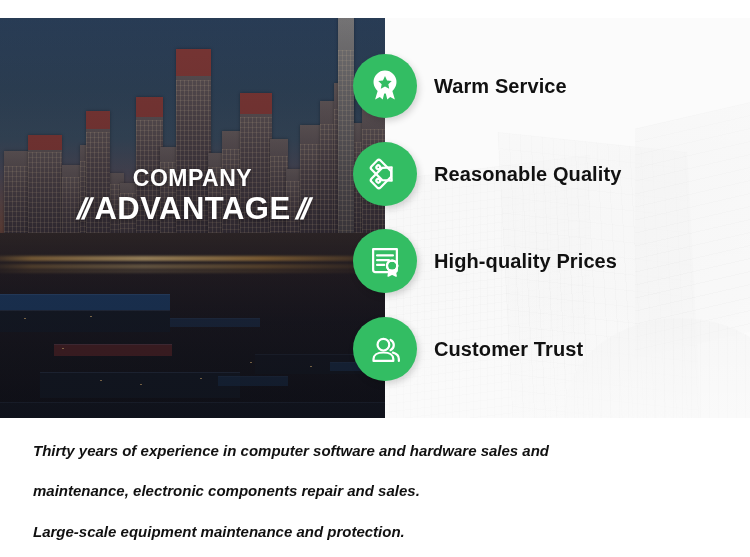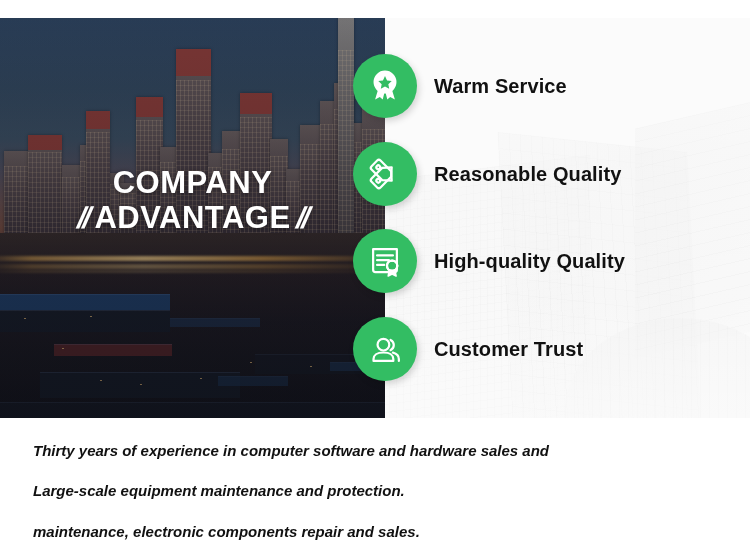--- a/index.html
+++ b/index.html
@@ -121,21 +121,21 @@
     top: 148px;
     width: 385px;
     text-align: center;
     color: #ffffff;
     font-weight: bold;
     letter-spacing: .5px;
     line-height: 1.12;
     text-shadow: 0 1px 5px rgba(0,0,0,.45);
     z-index: 6;
   }
-  #headline .l1 { display: block; font-size: 31px; }
+  #headline .l1 { display: block; font-size: 23px; }
   #headline .l2 { display: block; font-size: 31px; white-space: nowrap; }
   #headline .slash {
     display: inline-block;
     font-size: 30px;
     transform: skewX(-14deg);
     letter-spacing: -3px;
     font-weight: bold;
   }
 
   
@@ -397,35 +397,35 @@
     <div class="feature f2">
       <div class="badge">
         <svg width="38" height="38" viewBox="0 0 48 48" fill="none" stroke="#ffffff" stroke-width="2.8" stroke-linecap="round" stroke-linejoin="round">
           <path d="M9 9h30v26a3 3 0 0 1-3 3H12a3 3 0 0 1-3-3z"></path>
           <path d="M14 17h20M14 23h15M14 29h9"></path>
           <circle cx="33" cy="30" r="6.5" fill="#33bd63"></circle>
           <path d="M29.5 35.2L28 43l5-2.6 5 2.6-1.5-7.8" fill="#ffffff" stroke="#ffffff" stroke-width="2"></path>
           <circle cx="33" cy="30" r="6.5" fill="none"></circle>
         </svg>
       </div>
-      <div class="feature-label">High-quality Quality</div>
+      <div class="feature-label">High-quality Prices</div>
     </div>
 
     <div class="feature f3">
       <div class="badge">
         <svg width="38" height="38" viewBox="0 0 48 48" fill="none" stroke="#ffffff" stroke-width="2.8" stroke-linecap="round" stroke-linejoin="round">
           <path d="M31 12.5a7.2 7.2 0 0 1 0 13"></path>
           <path d="M34 28.5c4.6 1.2 7.5 4.2 7.5 8.2V39"></path>
           <circle cx="22" cy="18.5" r="7.4"></circle>
           <path d="M9.5 39v-2.3c0-4.8 4.3-8.3 12.5-8.3s12.5 3.5 12.5 8.3V39z"></path>
         </svg>
       </div>
       <div class="feature-label">Customer Trust</div>
     </div>
 
   </div>
 </div>
 
 <div id="copy">
   <p>Thirty years of experience in computer software and hardware sales and</p>
+  <p>maintenance, electronic components repair and sales.</p>
   <p>Large-scale equipment maintenance and protection.</p>
-  <p>maintenance, electronic components repair and sales.</p>
 </div>
 
 </body></html>

